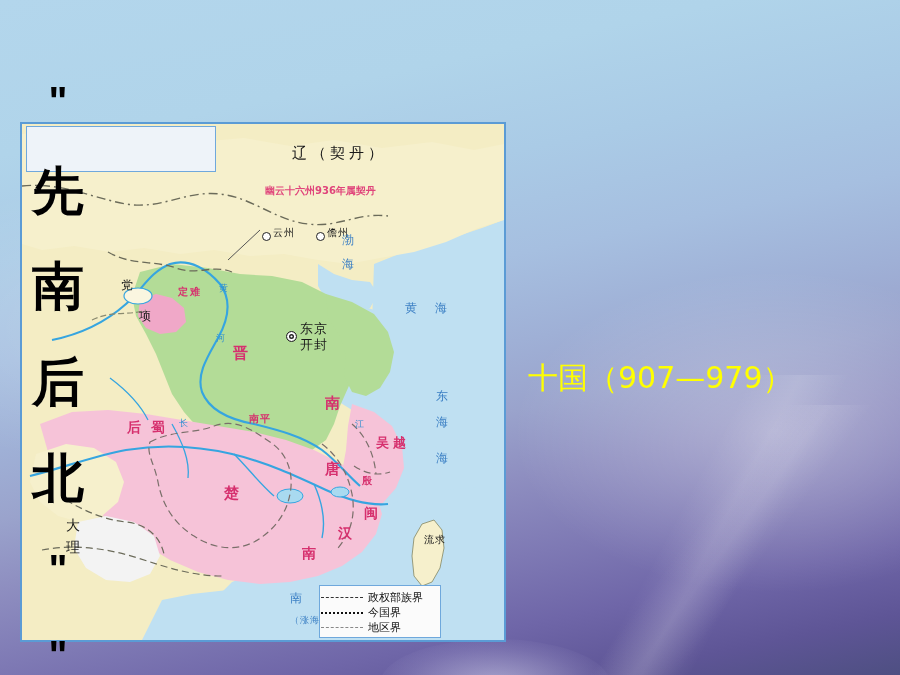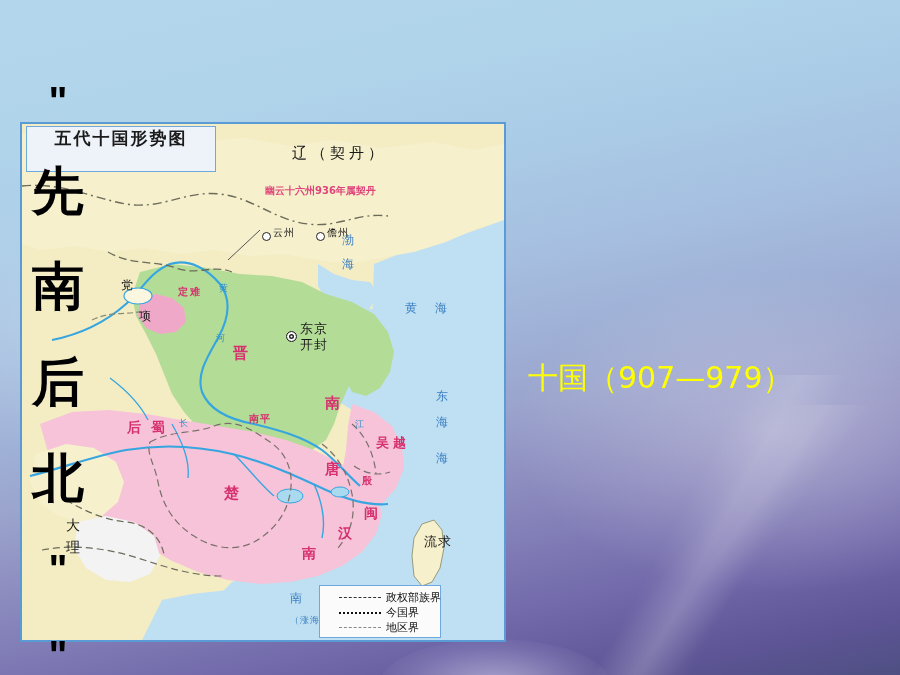--- a/index.html
+++ b/index.html
@@ -132,21 +132,21 @@
 
   .legend-box {
     position: absolute;
     left: 297px;
     top: 461px;
     width: 122px;
     height: 53px;
     background: #fbfbfb;
     border: 1px solid #6fa8dc;
     box-sizing: border-box;
-    padding: 4px 5px 0 19px;
+    padding: 4px 5px 0 1px;
     z-index: 6;
   }
   .legend-row {
     display: flex;
     align-items: center;
     height: 15px;
   }
   .legend-key {
     width: 42px;
     height: 10px;
@@ -354,21 +354,20 @@
         <path d="M44,376 C64,388 84,396 104,398 C124,400 138,412 142,430" fill="none" stroke="#6b6b5a" stroke-width="1.2" stroke-dasharray="7 4"></path>
         <path d="M20,426 C52,420 84,424 116,434 C146,444 172,452 200,452" fill="none" stroke="#6b6b5a" stroke-width="1.2" stroke-dasharray="7 4"></path>
 
         <path d="M70,196 C90,186 108,192 124,186" fill="none" stroke="#8a8a70" stroke-width="1.2" stroke-dasharray="6 3"></path>
 
         <path d="M238,106 L206,136" fill="none" stroke="#555" stroke-width="1"></path>
       </g>
     </svg>
 
     <div class="map-title-box">
-      <div class="map-title">五代十国形势图</div>
     </div>
 
     <div class="mlabel lab-black" style="left:270px; top:22px;  font-size:15px; letter-spacing:4px;">辽（契丹）</div>
     <div class="mlabel lab-red-note" style="left:228px; top:62px;padding-left:15px;">幽云十六州936年属契丹</div>
 
     <div class="city-dot" style="left:240px; top:108px;"></div>
     <div class="mlabel lab-black-s" style="left:251px; top:104px;">云州</div>
     <div class="city-dot" style="left:294px; top:108px;"></div>
     <div class="mlabel lab-black-s" style="left:305px; top:104px;">儋州</div>
 
@@ -394,21 +393,21 @@
     <div class="mlabel lab-state" style="left:354px; top:312px; font-size:13px; letter-spacing:4px;">吴越</div>
     <div class="mlabel lab-state-s" style="left:340px; top:352px;">殷</div>
     <div class="mlabel lab-state" style="left:342px; top:382px; font-size:14px;">闽</div>
 
     <div class="mlabel lab-state" style="left:280px; top:422px; font-size:14px;">南</div>
     <div class="mlabel lab-state" style="left:316px; top:402px; font-size:14px;">汉</div>
 
     <div class="mlabel lab-black" style="left:44px;  top:390px; font-size:14px; line-height:1.6;">大
 理</div>
 
-    <div class="mlabel lab-black-s" style="left:402px; top:408px; font-size:13px; line-height:1.5;">流求</div>
+    <div class="mlabel lab-black-s" style="left:402px; top:408px; font-size:10px; line-height:1.5;">流求</div>
 
     <div class="mlabel lab-sea" style="left:320px; top:110px;">渤</div>
     <div class="mlabel lab-sea" style="left:320px; top:134px;">海</div>
     <div class="mlabel lab-sea" style="left:383px; top:178px;">黄　海</div>
     <div class="mlabel lab-sea" style="left:414px; top:266px;">东</div>
     <div class="mlabel lab-sea" style="left:414px; top:292px;">海</div>
     <div class="mlabel lab-sea" style="left:414px; top:328px;">海</div>
     <div class="mlabel lab-sea" style="left:268px; top:468px;">南　海</div>
     <div class="mlabel lab-sea-s" style="left:268px; top:492px;">（涨海）</div>
 

